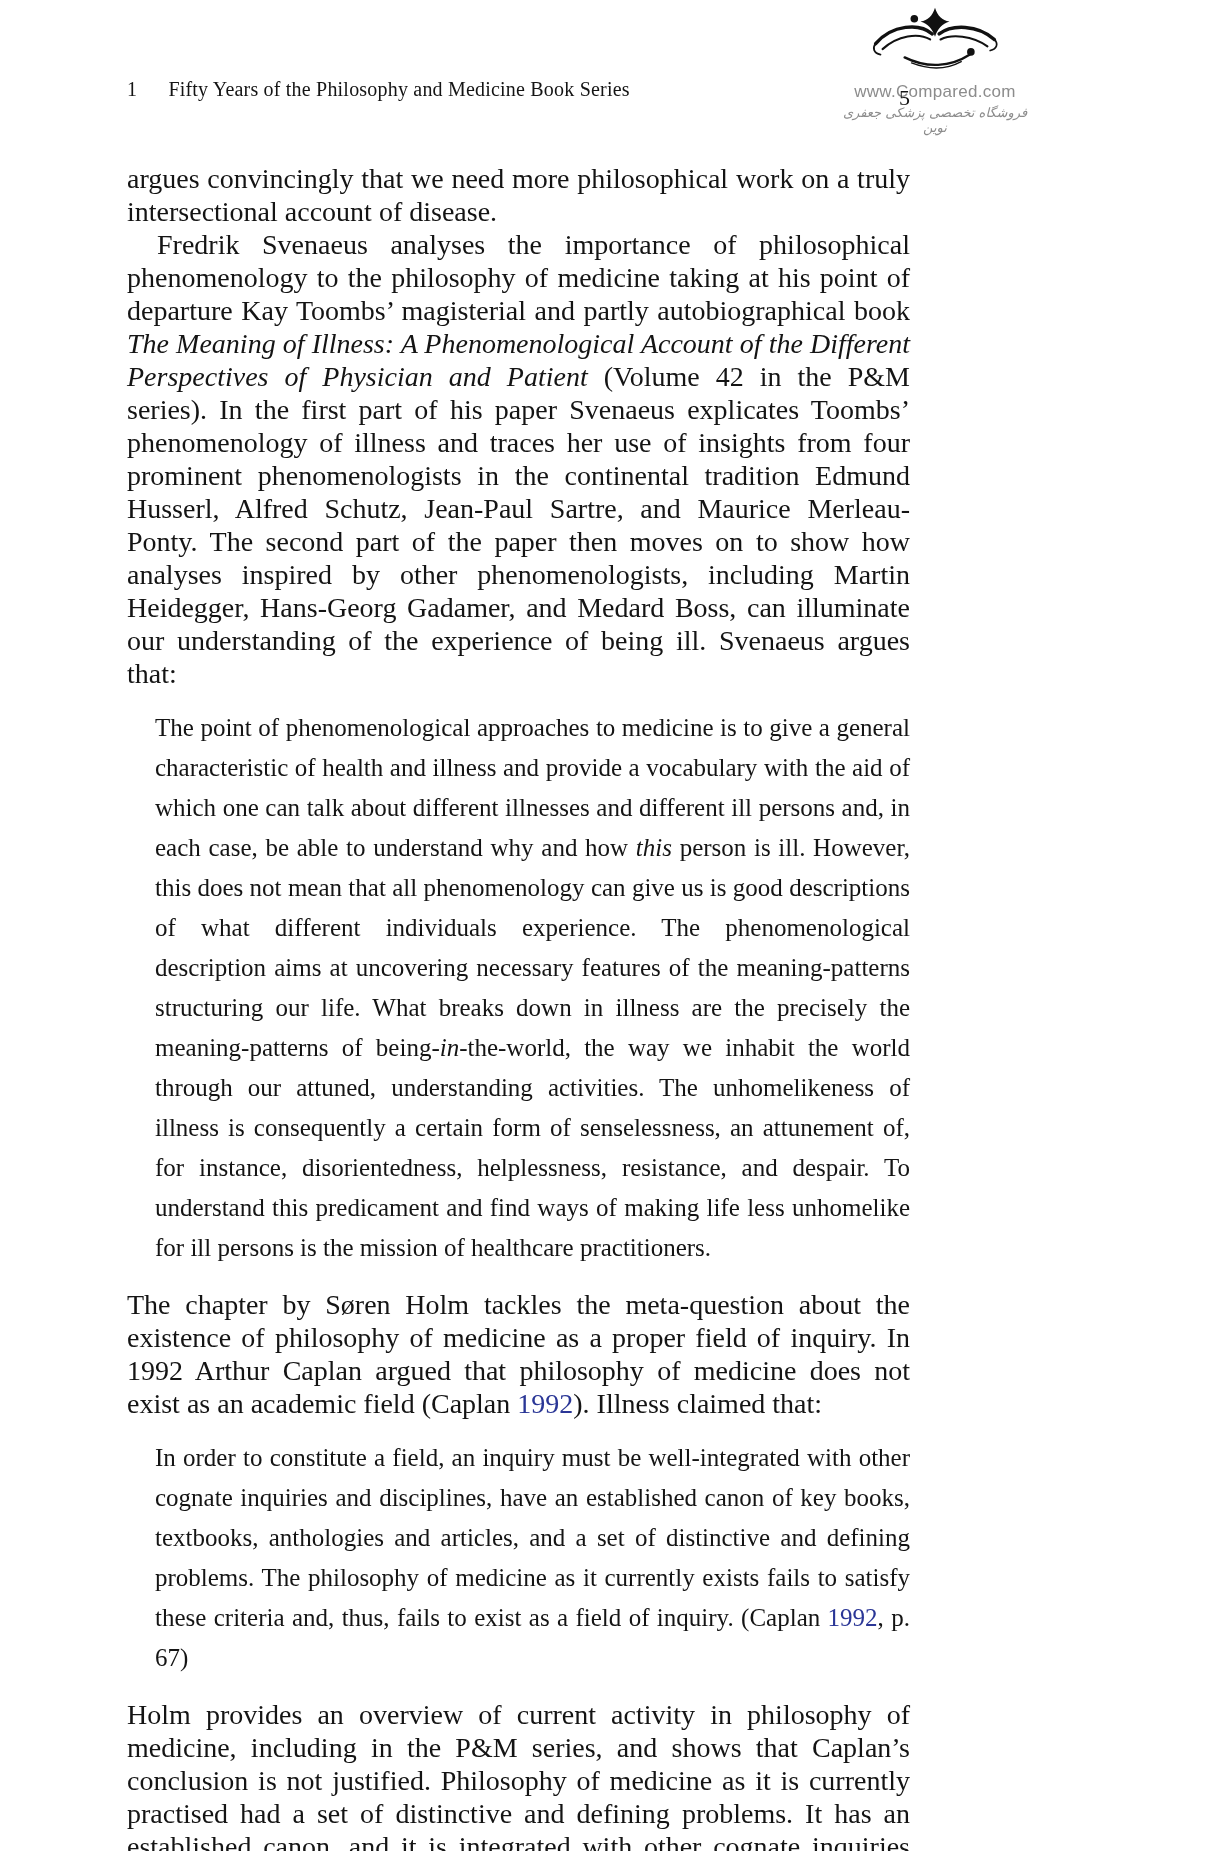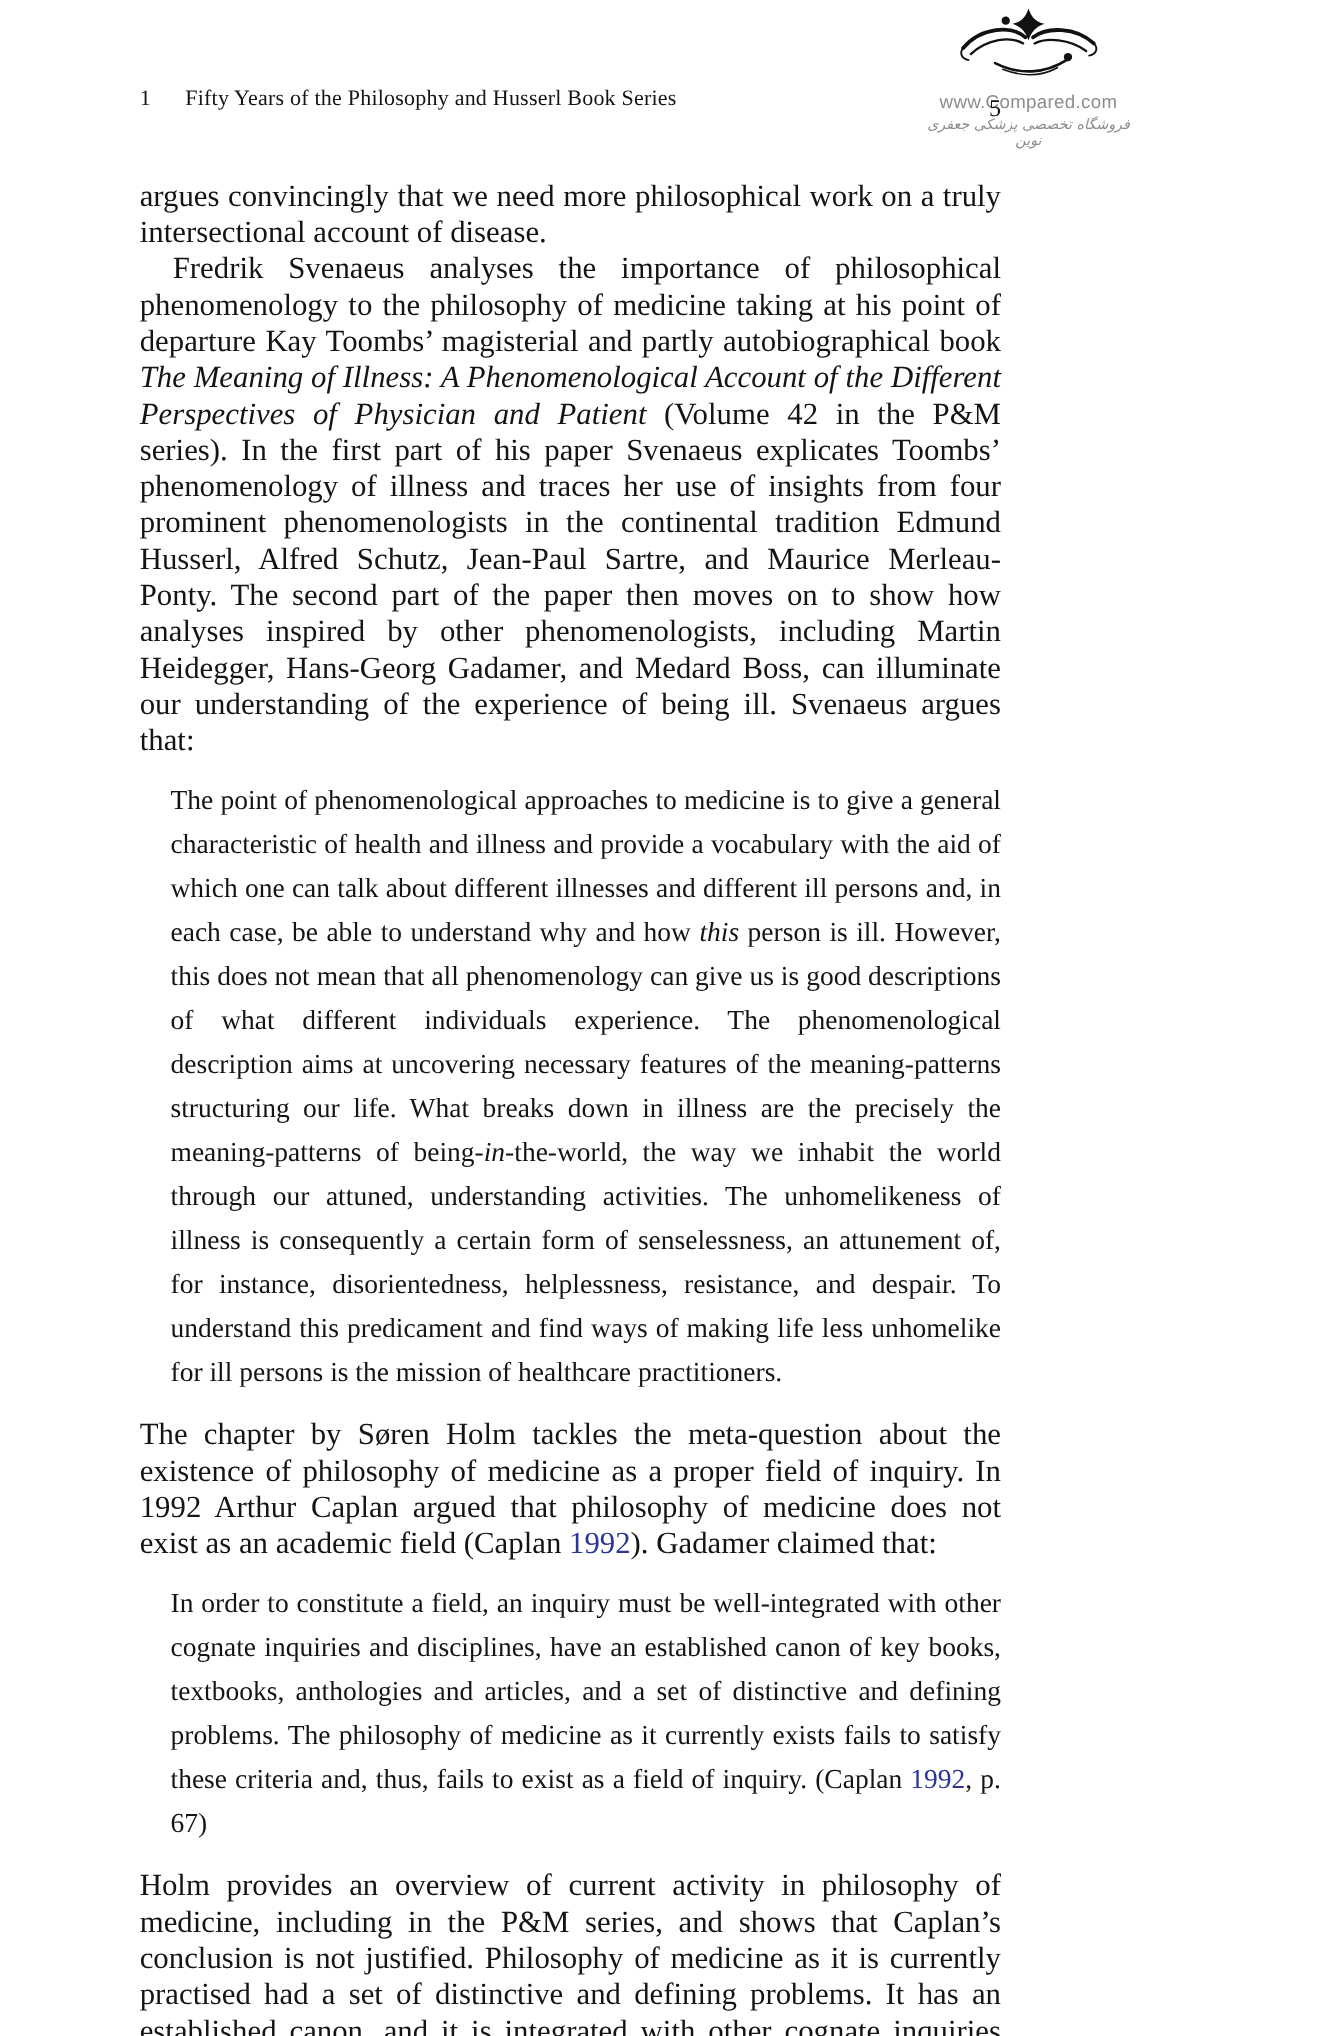--- a/index.html
+++ b/index.html
@@ -57,21 +57,21 @@
     text-align: justify; text-justify: inter-word;
   }
   .it { font-style: italic; }
   .ref-link { color: var(--link-color, #2a3696); cursor: pointer; }
 </style>
 </head>
 <body>
 
 <header class="running-head">
   <span class="ch-num">1</span>
-  <span>Fifty Years of the Philosophy and Husserl Book Series</span>
+  <span>Fifty Years of the Philosophy and Medicine Book Series</span>
 </header>
 
 <div class="page-num">5</div>
 
 <div class="watermark">
   <div class="wm-logo">
     <svg width="138" height="78" viewBox="0 0 200 112" xmlns="http://www.w3.org/2000/svg" fill="none" stroke="#111111" stroke-linecap="round">
 
       <path d="M100 2 C104 14 110 20 121 22 C110 26 104 32 100 44 C96 32 90 26 79 22 C90 20 96 14 100 2 Z" fill="#111111" stroke="none"></path>
 
@@ -91,16 +91,16 @@
     </svg>
   </div>
   <div class="wm-url">www.Compared.com</div>
   <div class="wm-fa" dir="rtl">فروشگاه تخصصی پزشکی جعفری نوین</div>
 </div>
 
 <main class="content">
   <p class="body"><span>argues convincingly that we need more philosophical work on a truly intersectional account of disease.</span></p>
   <p class="body indent"><span>Fredrik Svenaeus analyses the importance of philosophical phenomenology to the philosophy of medicine taking at his point of departure Kay Toombs’ magisterial and partly autobiographical book </span><span class="it">The Meaning of Illness: A Phenomenological Account of the Different Perspectives of Physician and Patient</span><span> (Volume 42 in the P&amp;M series). In the first part of his paper Svenaeus explicates Toombs’ phenomenology of illness and traces her use of insights from four prominent phenomenologists in the continental tradition Edmund Husserl, Alfred Schutz, Jean-Paul Sartre, and Maurice Merleau-Ponty. The second part of the paper then moves on to show how analyses inspired by other phenomenologists, including Martin Heidegger, Hans-Georg Gadamer, and Medard Boss, can illuminate our understanding of the experience of being ill. Svenaeus argues that:</span></p>
   <blockquote class="quote"><span>The point of phenomenological approaches to medicine is to give a general characteristic of health and illness and provide a vocabulary with the aid of which one can talk about different illnesses and different ill persons and, in each case, be able to understand why and how </span><span class="it">this</span><span> person is ill. However, this does not mean that all phenomenology can give us is good descriptions of what different individuals experience. The phenomenological description aims at uncovering necessary features of the meaning-patterns structuring our life. What breaks down in illness are the precisely the meaning-patterns of being-</span><span class="it">in</span><span>-the-world, the way we inhabit the world through our attuned, understanding activities. The unhomelikeness of illness is consequently a certain form of senselessness, an attunement of, for instance, disorientedness, helplessness, resistance, and despair. To understand this predicament and find ways of making life less unhomelike for ill persons is the mission of healthcare practitioners.</span></blockquote>
-  <p class="body"><span>The chapter by Søren Holm tackles the meta-question about the existence of philosophy of medicine as a proper field of inquiry. In 1992 Arthur Caplan argued that philosophy of medicine does not exist as an academic field (Caplan </span><span class="ref-link">1992</span><span>). Gadamer claimed that:</span></p>
+  <p class="body"><span>The chapter by Søren Holm tackles the meta-question about the existence of philosophy of medicine as a proper field of inquiry. In 1992 Arthur Caplan argued that philosophy of medicine does not exist as an academic field (Caplan </span><span class="ref-link">1992</span><span>). Illness claimed that:</span></p>
   <blockquote class="quote"><span>In order to constitute a field, an inquiry must be well-integrated with other cognate inquiries and disciplines, have an established canon of key books, textbooks, anthologies and articles, and a set of distinctive and defining problems. The philosophy of medicine as it currently exists fails to satisfy these criteria and, thus, fails to exist as a field of inquiry. (Caplan </span><span class="ref-link">1992</span><span>, p. 67)</span></blockquote>
   <p class="body"><span>Holm provides an overview of current activity in philosophy of medicine, including in the P&amp;M series, and shows that Caplan’s conclusion is not justified. Philosophy of medicine as it is currently practised had a set of distinctive and defining problems. It has an established canon, and it is integrated with other cognate inquiries and disciplines to the extent that should be expected in relation to a relatively small academic area. Compared to bioethics, philosophy of medicine is still a much smaller field of inquiry, but it exists and is in relatively good health.</span></p>
 </main>
 
 </body></html>

